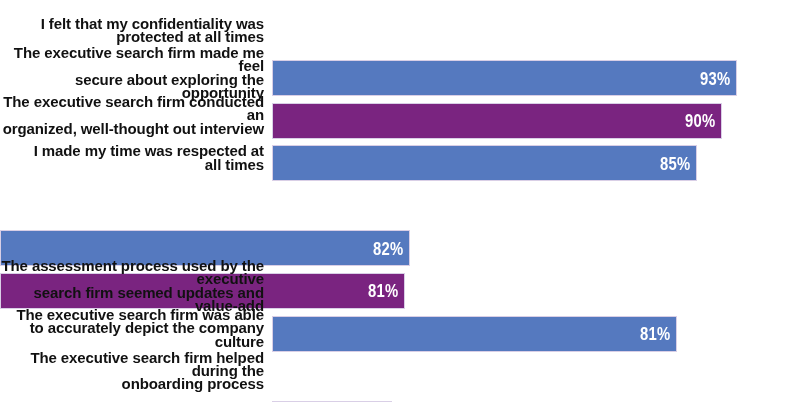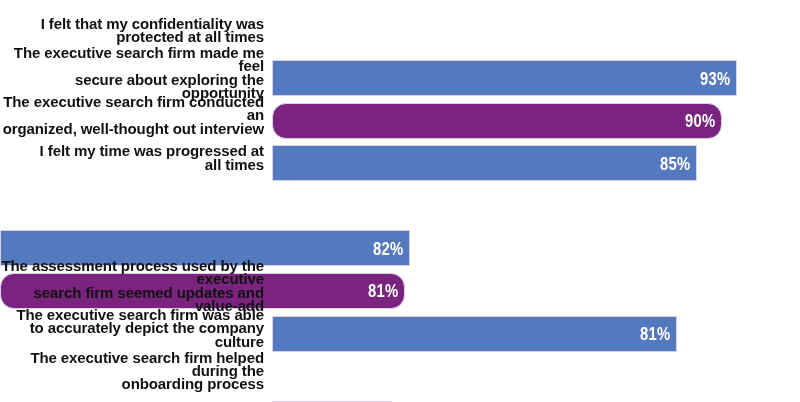--- a/index.html
+++ b/index.html
@@ -60,21 +60,20 @@
     display: flex;
     align-items: center;
     justify-content: flex-end;
     margin-top: 48px;
   }
   .bar.blue {
     background: #5579bf;
   }
   .bar.purple {
     background: #7a2480;
-    border-radius: 14px;
   }
   .value-label {
     color: #ffffff;
     font-size: 19px;
     font-weight: 700;
     line-height: 19px;
     padding-right: 7px;
     font-family: "Liberation Sans Narrow", "Liberation Sans", sans-serif;
     transform: scaleX(0.78);
     transform-origin: right center;
@@ -113,21 +112,21 @@
       <div class="cat-label">The executive search firm conducted an
 organized, well-thought out interview</div>
       <div class="bar-area">
         <div class="bar blue" style="width:425px;align-items:center;">
           <span class="value-label">85%</span>
         </div>
       </div>
     </div>
 
     <div class="row">
-      <div class="cat-label">I felt my time was progressed at
+      <div class="cat-label">I made my time was respected at
 all times</div>
     </div>
 
     <div class="row">
       <div class="bar-area">
         <div class="bar blue" style="width:410px;text-align:center;">
           <span class="value-label">82%</span>
         </div>
       </div>
     </div>

